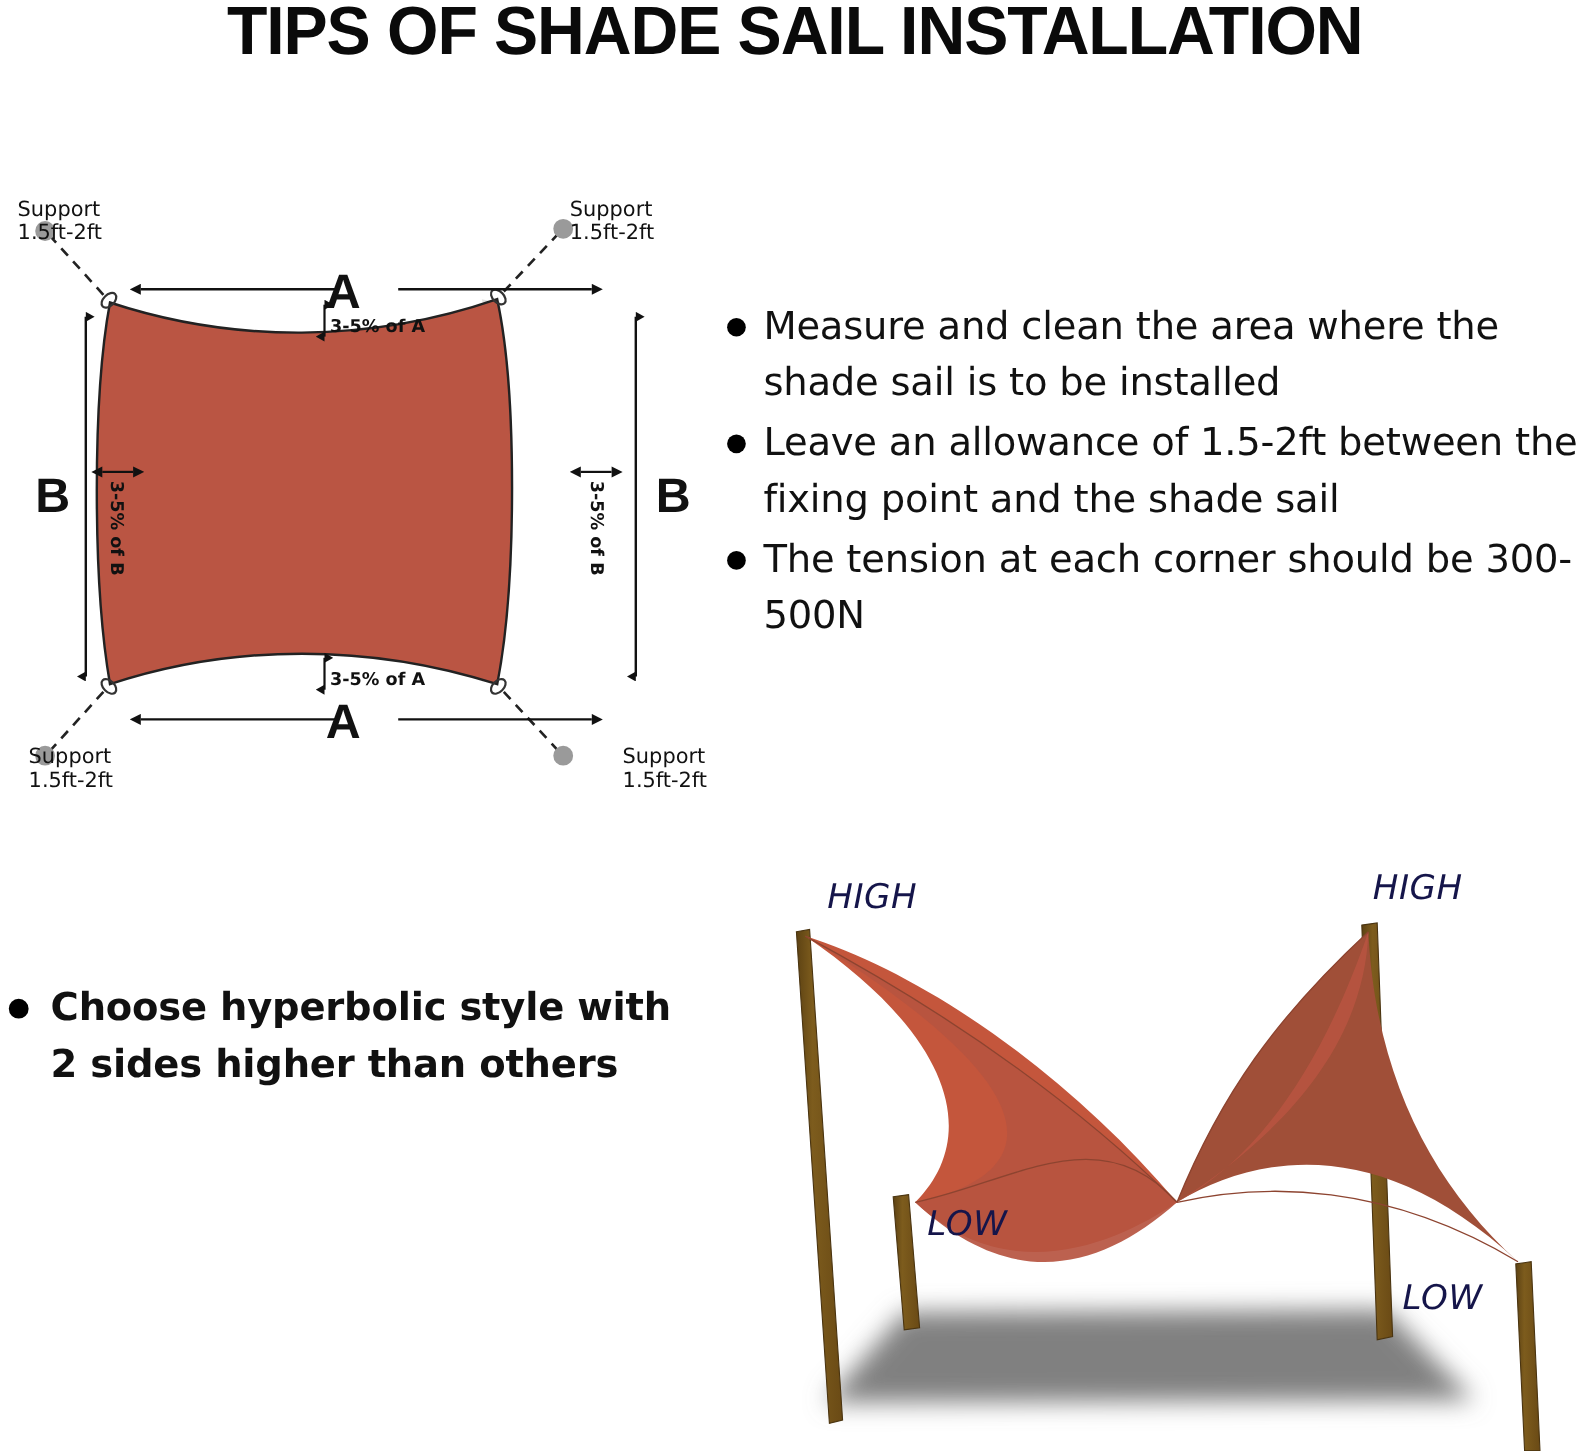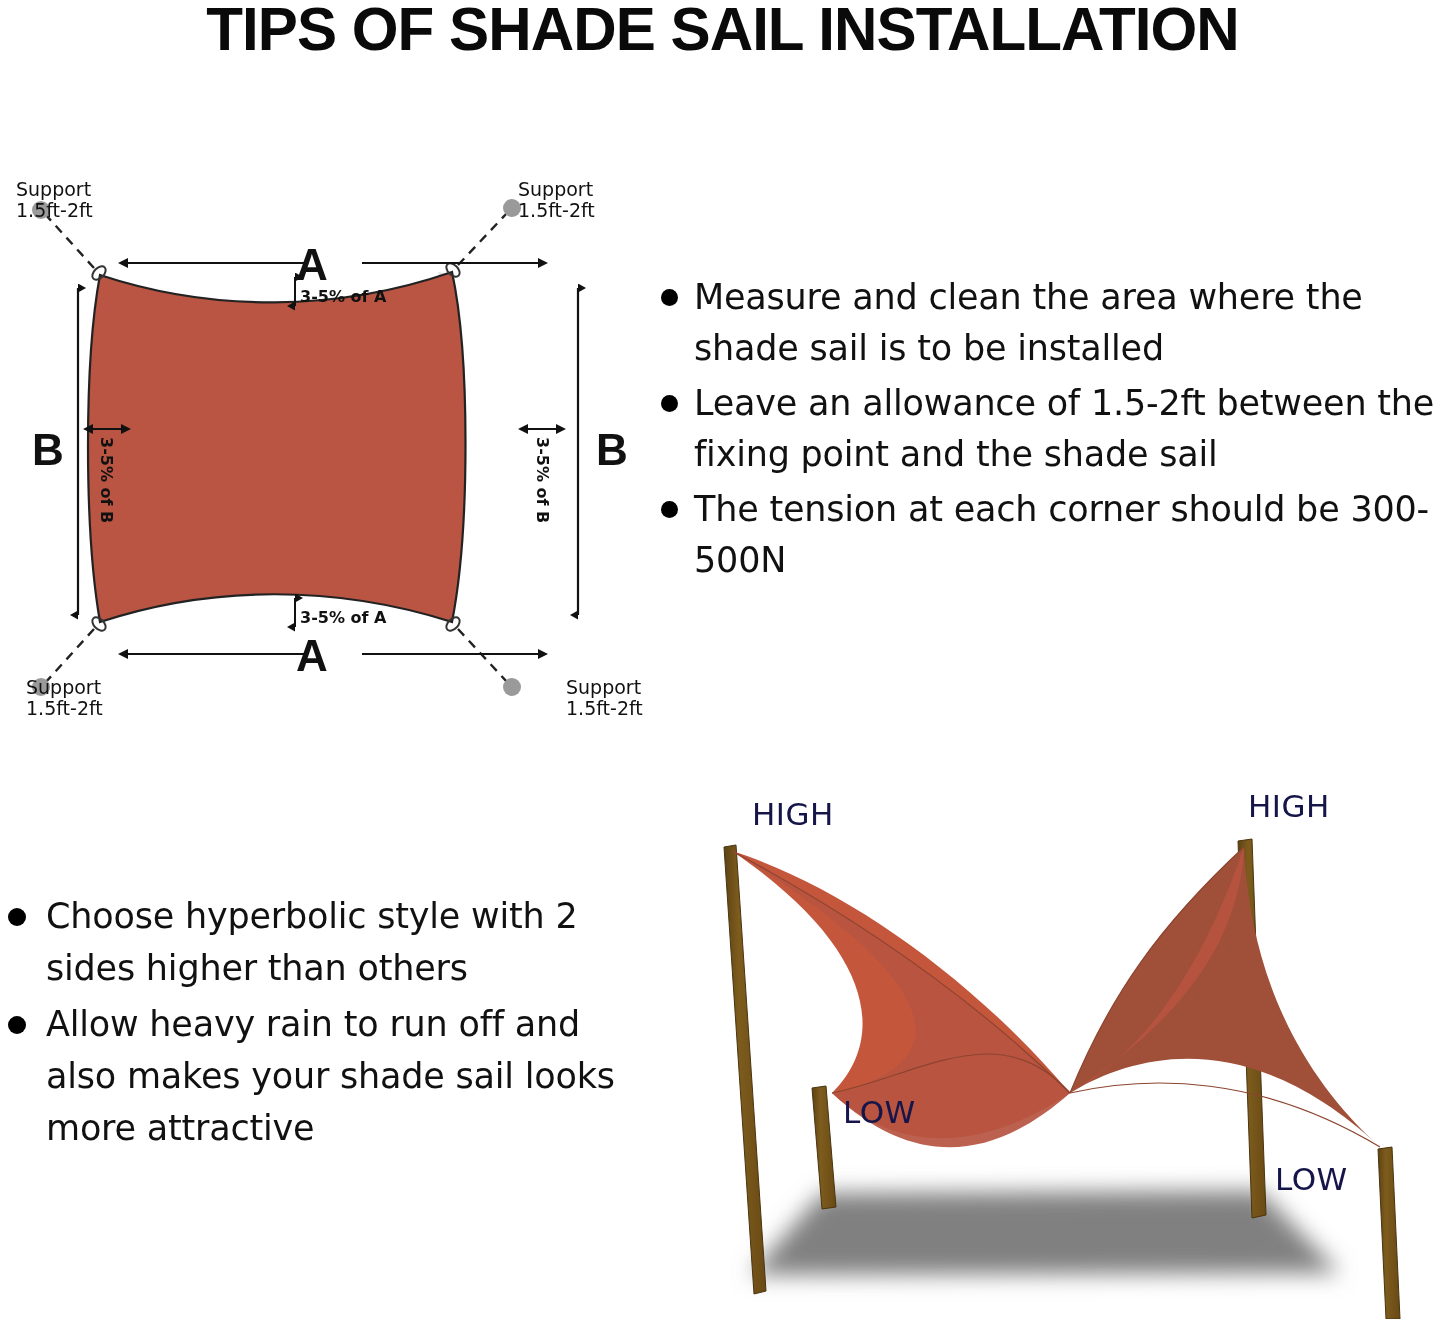--- a/index.html
+++ b/index.html
@@ -106,34 +106,36 @@
   #bullets-left {
     left: 0px;
     top: 890px;
     width: 640px;
   }
   #bullets-left li {
     font-size: 35px;
     line-height: 52px;
     margin-bottom: 4px;
     letter-spacing: -0.2px;
+    font-weight: bold;
   }
   #bullets-left li::before {
     width: 18px;
     height: 18px;
     left: 8px;
     top: 18px;
   }
 
   
   #hyper-diagram {
     left: 640px;
     top: 775px;
     width: 805px;
     height: 544px;
+    font-style: italic;
   }
   #hyper-diagram svg { display: block; }
   .hl-label {
     font-family: "DejaVu Sans", "Liberation Sans", sans-serif;
     font-size: 31px;
     fill: #15154a;
     letter-spacing: 0.5px;
   }
 </style>
 </head>
@@ -248,21 +250,20 @@
 </div>
 
 <ul class="bullets" id="bullets-right">
   <li>Measure and clean the area where the shade sail is to be installed</li>
   <li>Leave an allowance of 1.5-2ft between the fixing point and the shade sail</li>
   <li>The tension at each corner should be 300-500N</li>
 </ul>
 
 <ul class="bullets" id="bullets-left">
   <li>Choose hyperbolic style with 2 sides higher than others</li>
-  <li>Allow heavy rain to run off and also makes your shade sail looks more attractive</li>
 </ul>
 
 <div class="panel" id="hyper-diagram">
   <svg width="805" height="544" viewBox="0 0 805 544" xmlns="http://www.w3.org/2000/svg">
     <defs>
       <filter id="blurShadow" x="-30%" y="-60%" width="160%" height="260%">
         <feGaussianBlur stdDeviation="11"></feGaussianBlur>
       </filter>
       <linearGradient id="poleGrad" x1="0" y1="0" x2="1" y2="0">
         <stop offset="0%" stop-color="#5d4213"></stop>

